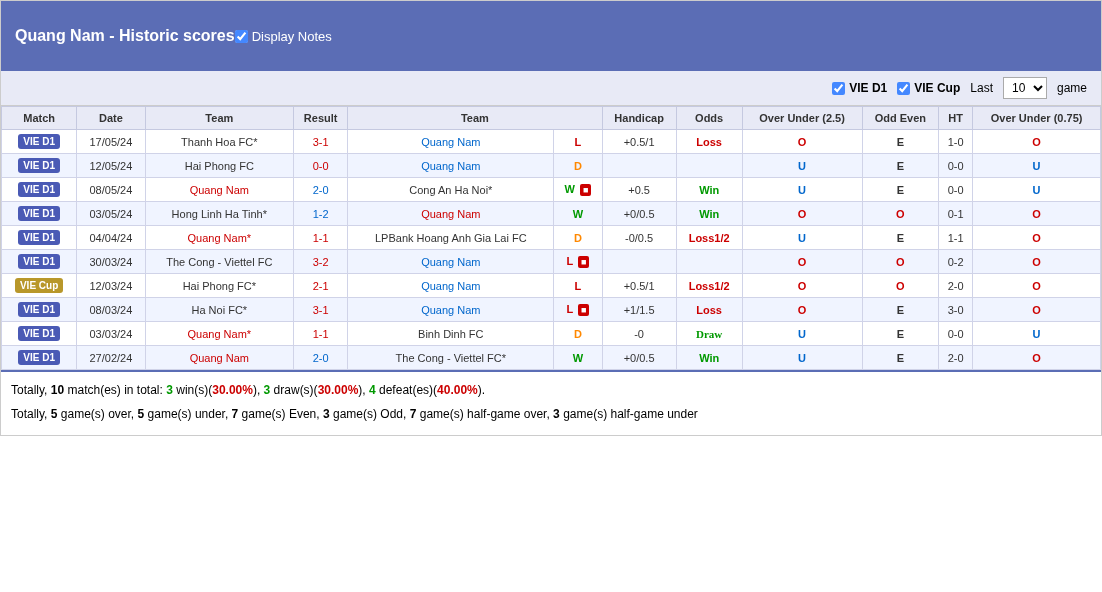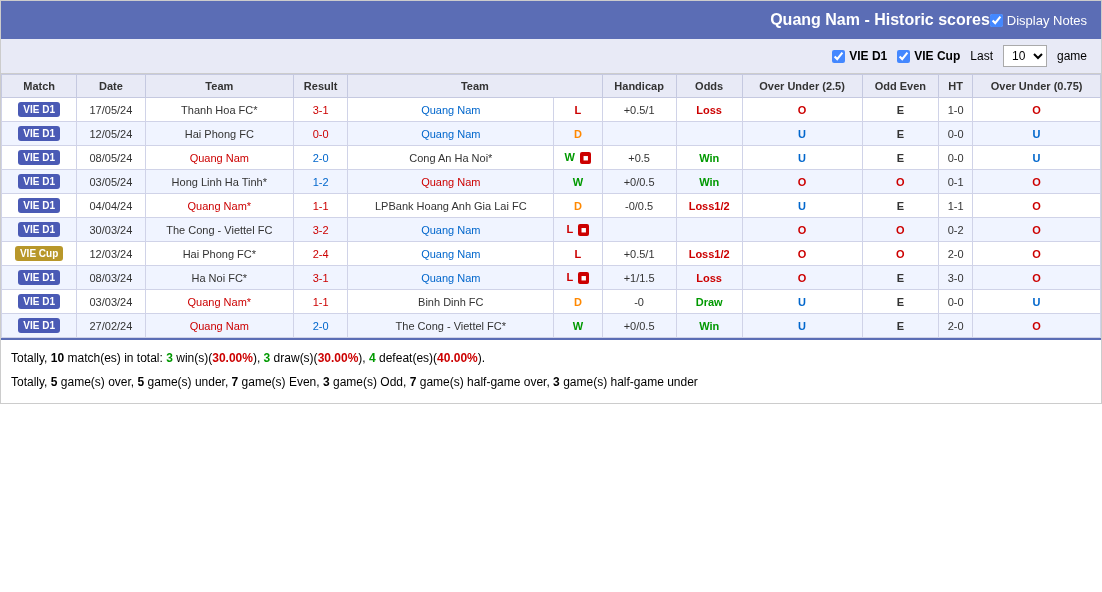--- a/index.html
+++ b/index.html
@@ -3,24 +3,24 @@
   <meta charset="utf-8">
   <style>
     * { box-sizing: border-box; margin: 0; padding: 0; }
     body { font-family: Arial, sans-serif; font-size: 12px; background: #fff; width: 1102px; }
     
     .container { width: 1102px; border: 1px solid #ccc; }
     
     .header {
       background: #5b6db5;
       color: white;
-      padding: 10px 14px;
+      padding: 26px 14px;
       display: flex;
       align-items: center;
-      justify-content: flex-end;
+      justify-content: flex-start;
     }
     .header-title { font-size: 16px; font-weight: bold; color: white; }
     .header-right { display: flex; align-items: center; gap: 6px; }
     .checkbox-label { display: flex; align-items: center; gap: 4px; color: white; font-size: 13px; }
     .checkbox-label input { accent-color: #4488ff; }
     
     .filter-bar {
       background: #e8eaf6;
       padding: 6px 14px;
       display: flex;
@@ -235,21 +235,21 @@
           <td style="font-weight: bold;"></td>
           <td style="color: rgb(204, 0, 0); font-weight: bold;">O</td>
           <td style="color: rgb(204, 0, 0); font-weight: bold;">O</td>
           <td>0-2</td>
           <td style="color: rgb(204, 0, 0); font-weight: bold;">O</td>
         </tr>
         <tr class="row-white">
           <td><span class="league-badge viecup">VIE Cup</span></td>
           <td>12/03/24</td>
           <td><span>Hai Phong FC*</span></td>
-          <td class="result-score" style="color: rgb(204, 0, 0);">2-4</td>
+          <td class="result-score" style="color: rgb(204, 0, 0);">2-1</td>
           <td><span style="color: rgb(0, 102, 204);">Quang Nam</span></td>
           <td class="wdl-l" style="color: rgb(204, 0, 0); font-weight: bold;">L</td>
           <td>+0.5/1</td>
           <td style="color: rgb(204, 0, 0); font-weight: bold;">Loss1/2</td>
           <td style="color: rgb(204, 0, 0); font-weight: bold;">O</td>
           <td style="color: rgb(204, 0, 0); font-weight: bold;">O</td>
           <td>2-0</td>
           <td style="color: rgb(204, 0, 0); font-weight: bold;">O</td>
         </tr>
         <tr class="row-alt">
@@ -267,21 +267,21 @@
           <td style="color: rgb(204, 0, 0); font-weight: bold;">O</td>
         </tr>
         <tr class="row-white">
           <td><span class="league-badge vied1">VIE D1</span></td>
           <td>03/03/24</td>
           <td><span style="color: rgb(204, 0, 0);">Quang Nam*</span></td>
           <td class="result-score" style="color: rgb(204, 0, 0);">1-1</td>
           <td><span>Binh Dinh FC</span></td>
           <td class="wdl-d" style="color: rgb(255, 136, 0); font-weight: bold;">D</td>
           <td>-0</td>
-          <td style="color: rgb(0, 153, 0); font-weight: bold;">Draw</td>
+          <td style="color: rgb(0, 153, 0); font-weight: bold; font-family: Liberation Serif, serif;">Draw</td>
           <td style="color: rgb(0, 102, 204); font-weight: bold;">U</td>
           <td style="font-weight: bold;">E</td>
           <td>0-0</td>
           <td style="color: rgb(0, 102, 204); font-weight: bold;">U</td>
         </tr>
         <tr class="row-alt">
           <td><span class="league-badge vied1">VIE D1</span></td>
           <td>27/02/24</td>
           <td><span style="color: rgb(204, 0, 0);">Quang Nam</span></td>
           <td class="result-score" style="color: rgb(0, 102, 204);">2-0</td>

